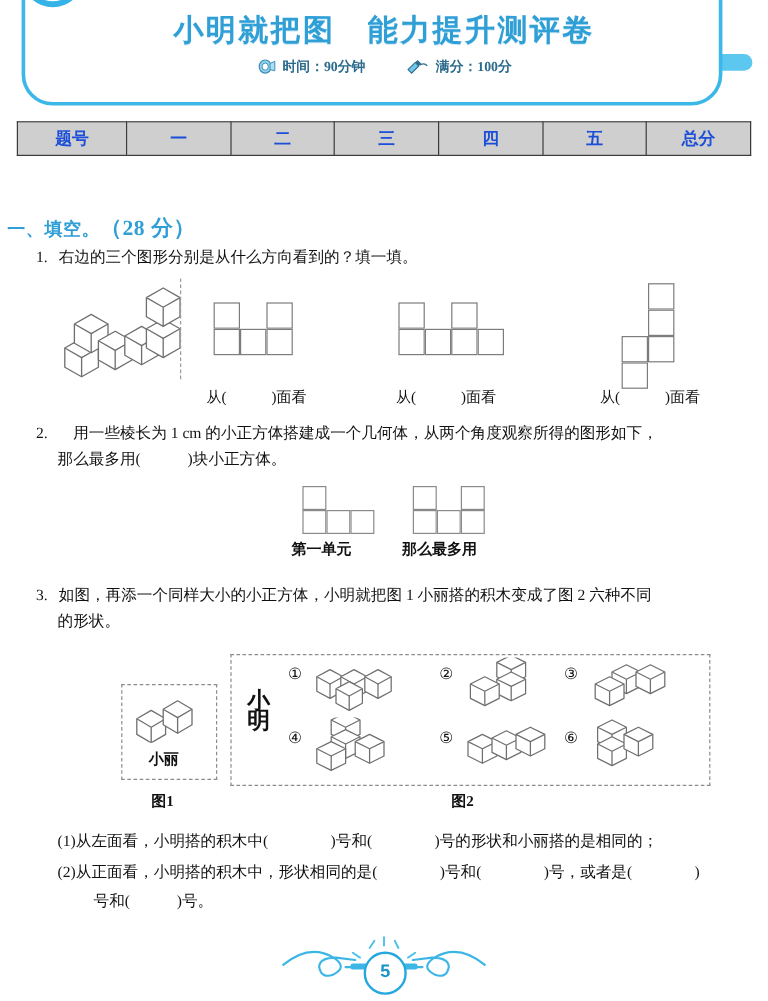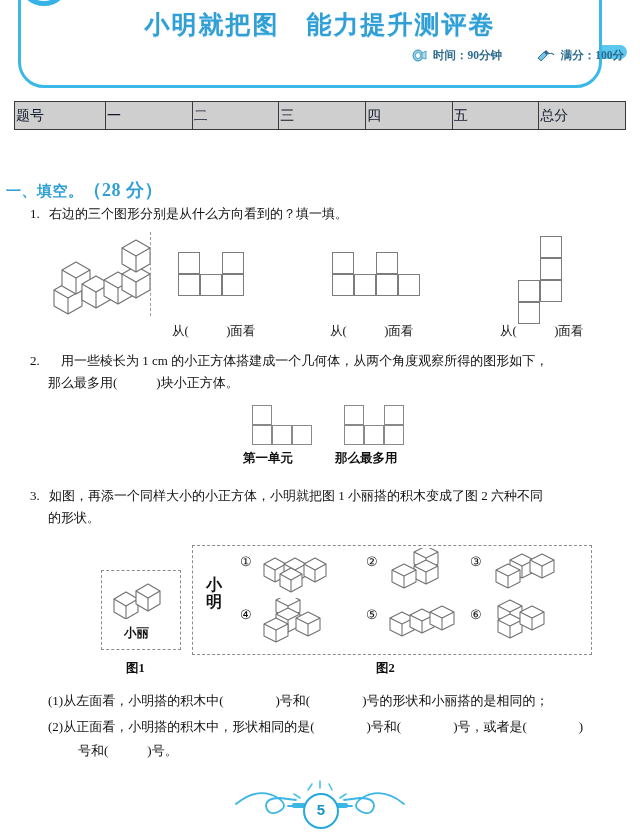--- a/index.html
+++ b/index.html
@@ -30,33 +30,33 @@
   .banner-circle:after{
     content:"";position:absolute;left:6px;top:6px;width:28px;height:28px;
     border:4px solid #7fd4f2;border-radius:50%;box-sizing:border-box;
   }
   .paper-title{
     position:absolute;left:0;top:8px;width:640px;text-align:center;
     font-size:25px;font-weight:bold;color:#2f9fd6;letter-spacing:2px;
     text-shadow:0 1px 0 #cdeaf7;
   }
   .meta-row{
-    position:absolute;left:0;top:48px;width:640px;text-align:right;
+    position:absolute;left:0;top:48px;width:640px;text-align:center;
     font-size:11.5px;color:#2c6b8c;font-weight:bold;
   }
   .meta-item{display:inline-block;margin:0 16px;}
   .meta-icon{display:inline-block;vertical-align:-3px;margin-right:3px;}
   
   .score-table{
     position:absolute;left:14px;top:101px;width:612px;
     border-collapse:collapse;table-layout:fixed;
   }
   .score-table td{
-    border:1.4px solid #3a3a3a;height:25px;
-    font-size:14px;font-weight:normal;color:#0f172a;
+    border:1.4px solid #3a3a3a;height:25px;text-align:center;
+    font-size:14px;font-weight:bold;color:#1d4ed8;
   }
   .score-table .hd{background:#cfcfcf;}
   .score-table .lbl{background:#cfcfcf;width:88px;}
   
   .sec-title{
     position:absolute;left:6px;top:178px;
     font-size:15px;font-weight:bold;color:#2f9fd6;letter-spacing:0.5px;
   }
   .sec-title .pts{font-size:18px;}
   .q{position:absolute;font-size:13px;line-height:21px;color:#111;}
@@ -77,21 +77,21 @@
   }
   .cap{
     position:absolute;font-size:12.5px;color:#111;white-space:nowrap;
   }
   .cap-b{font-weight:bold;}
   
   .dbox{
     position:absolute;border:1.6px dashed #8c8c8c;box-sizing:border-box;
   }
   .label-v{
-    position:absolute;font-size:16px;font-weight:bold;color:#111;
+    position:absolute;font-size:19px;font-weight:bold;color:#111;
     width:14px;line-height:17px;text-align:center;
   }
   .circnum{
     position:absolute;font-size:13px;color:#111;
   }
   
   .footer{position:absolute;left:0;top:780px;width:640px;height:54px;}
   .pagenum{
     position:absolute;left:303px;top:793px;width:32px;height:32px;
     border:2.5px solid #25a8dd;border-radius:50%;background:#fff;

